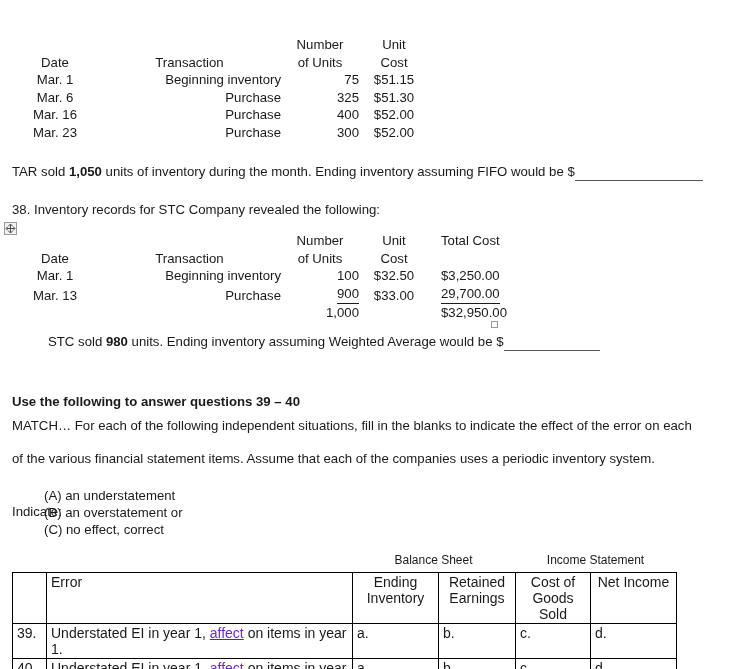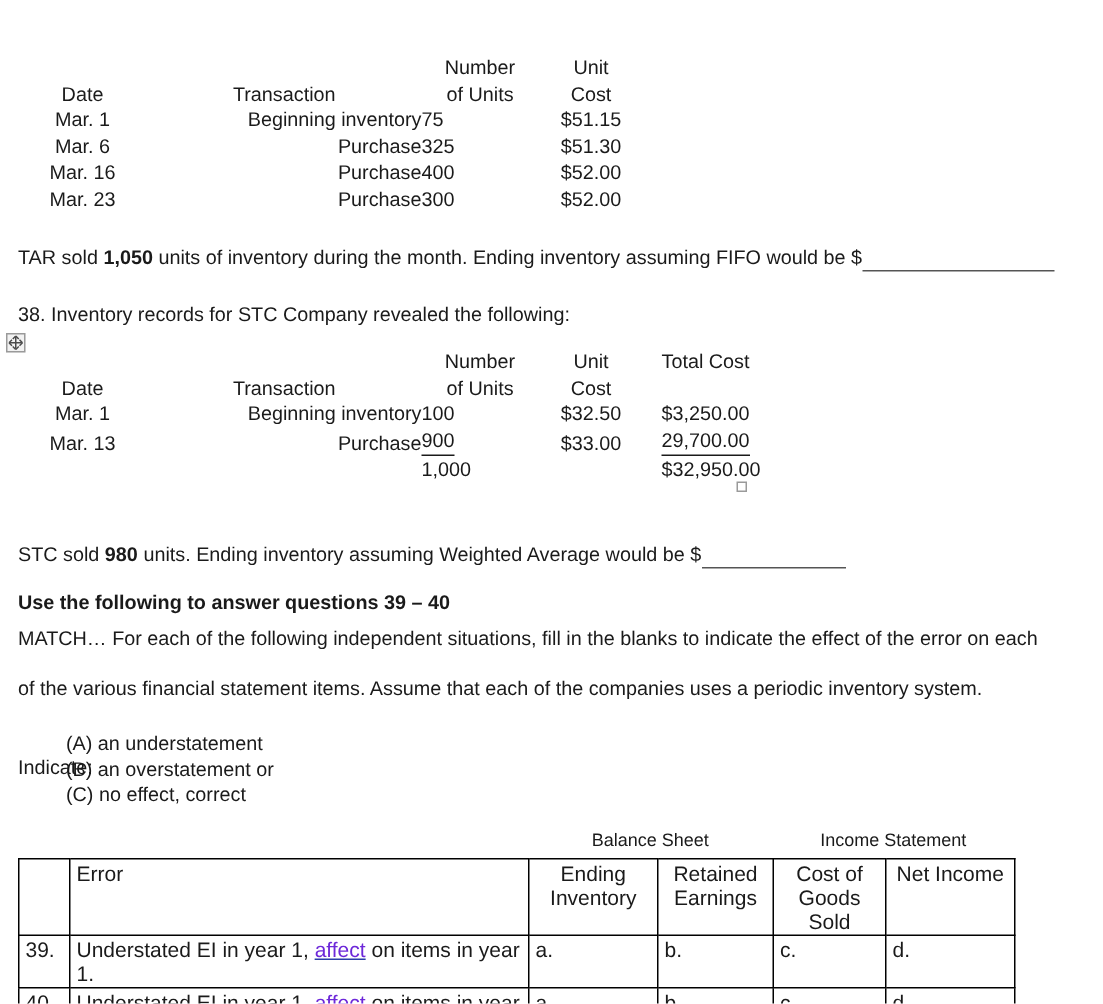--- a/index.html
+++ b/index.html
@@ -49,21 +49,21 @@
     line-height: 17.5px;
   }
   .inv-table td, .inv-table th {
     padding: 0 0 0 0;
     font-weight: normal;
     vertical-align: bottom;
     white-space: nowrap;
   }
   .inv-table .c-date   { width: 86px; text-align: center; }
   .inv-table .c-trans  { width: 175px; text-align: center; }
-  .inv-table .c-units  { width: 78px; text-align: left; }
+  .inv-table .c-units  { width: 78px; text-align: right; }
   .inv-table .c-cost   { width: 70px; text-align: center; }
   .inv-table .c-total  { width: 95px; text-align: center; }
 
   .inv-table .hdr1 td, .inv-table .hdr2 td { text-align: center; }
   .inv-table td.l-trans { text-align: right; padding-left: 8px; }
   .inv-table td.tc { text-align: left; padding-left: 12px; }
 
   .uline-sub {
     display: inline-block;
     border-bottom: 1.3px solid #1a1a1a;
@@ -258,21 +258,21 @@
         <td class="c-trans"></td>
         <td class="c-units">1,000</td>
         <td class="c-cost"></td>
         <td class="c-total tc">$32,950.00</td>
       </tr>
     </tbody>
   </table>
 
   <div class="abs resize-sq" style="left:491px; top:321px;"></div>
 
-  <div class="abs para" style="top:360px;">
+  <div class="abs para" style="top:332px;margin-left:36px;">
     <span>STC sold </span><span class="bold">980</span><span> units. Ending inventory assuming Weighted Average would be $</span><span class="blank blank-short"></span>
   </div>
 
   <div class="abs para bold" style="top:392px;">Use the following to answer questions 39 – 40</div>
 
   <div class="abs para" style="top:416px;">MATCH… For each of the following independent situations, fill in the blanks to indicate the effect of the error on each</div>
   <div class="abs para" style="top:449px;">of the various financial statement items.  Assume that each of the companies uses a periodic inventory system.</div>
   <div class="abs para" style="top:462px;margin-top:40px;">Indicate:</div>
 
   <div class="abs opt" style="top:487px;">(A) an understatement</div>

